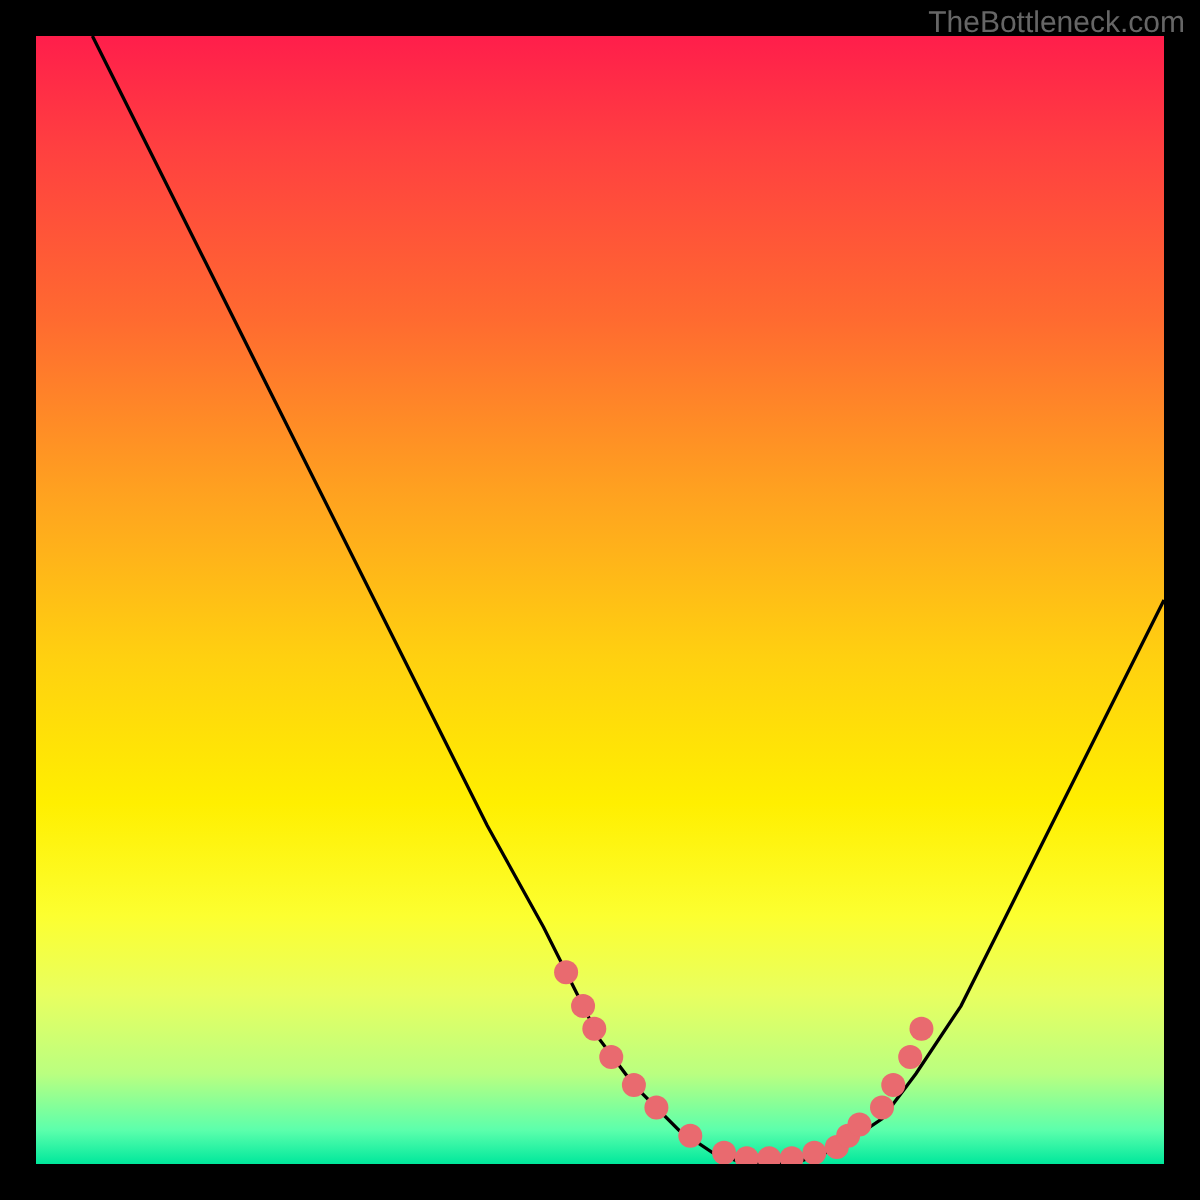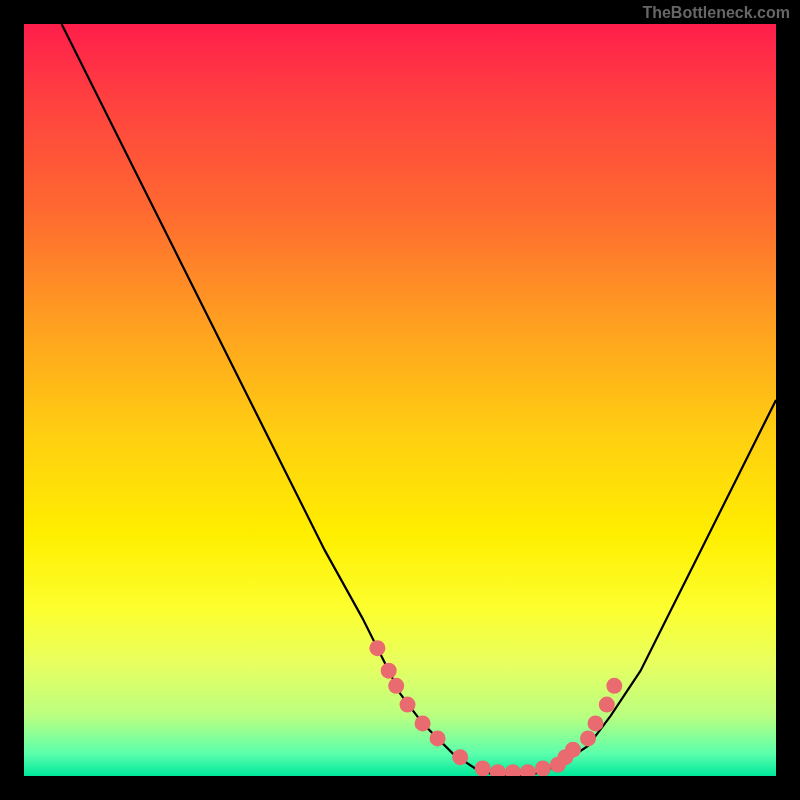--- a/index.html
+++ b/index.html
@@ -8,22 +8,22 @@
     height: 800px;
     background: #000;
     position: relative;
     font-family: Arial, sans-serif;
   }
   .watermark {
     position: absolute;
     top: 4px;
     right: 10px;
     color: #666;
-    font-size: 16px;
-    font-weight: bold;
+    font-size: 20px;
+    font-weight: normal;
     z-index: 10;
   }
   .plot-area {
     position: absolute;
     left: 24px;
     top: 24px;
     width: 752px;
     height: 752px;
     background: linear-gradient(to bottom,
       #ff1e4b 0%,

